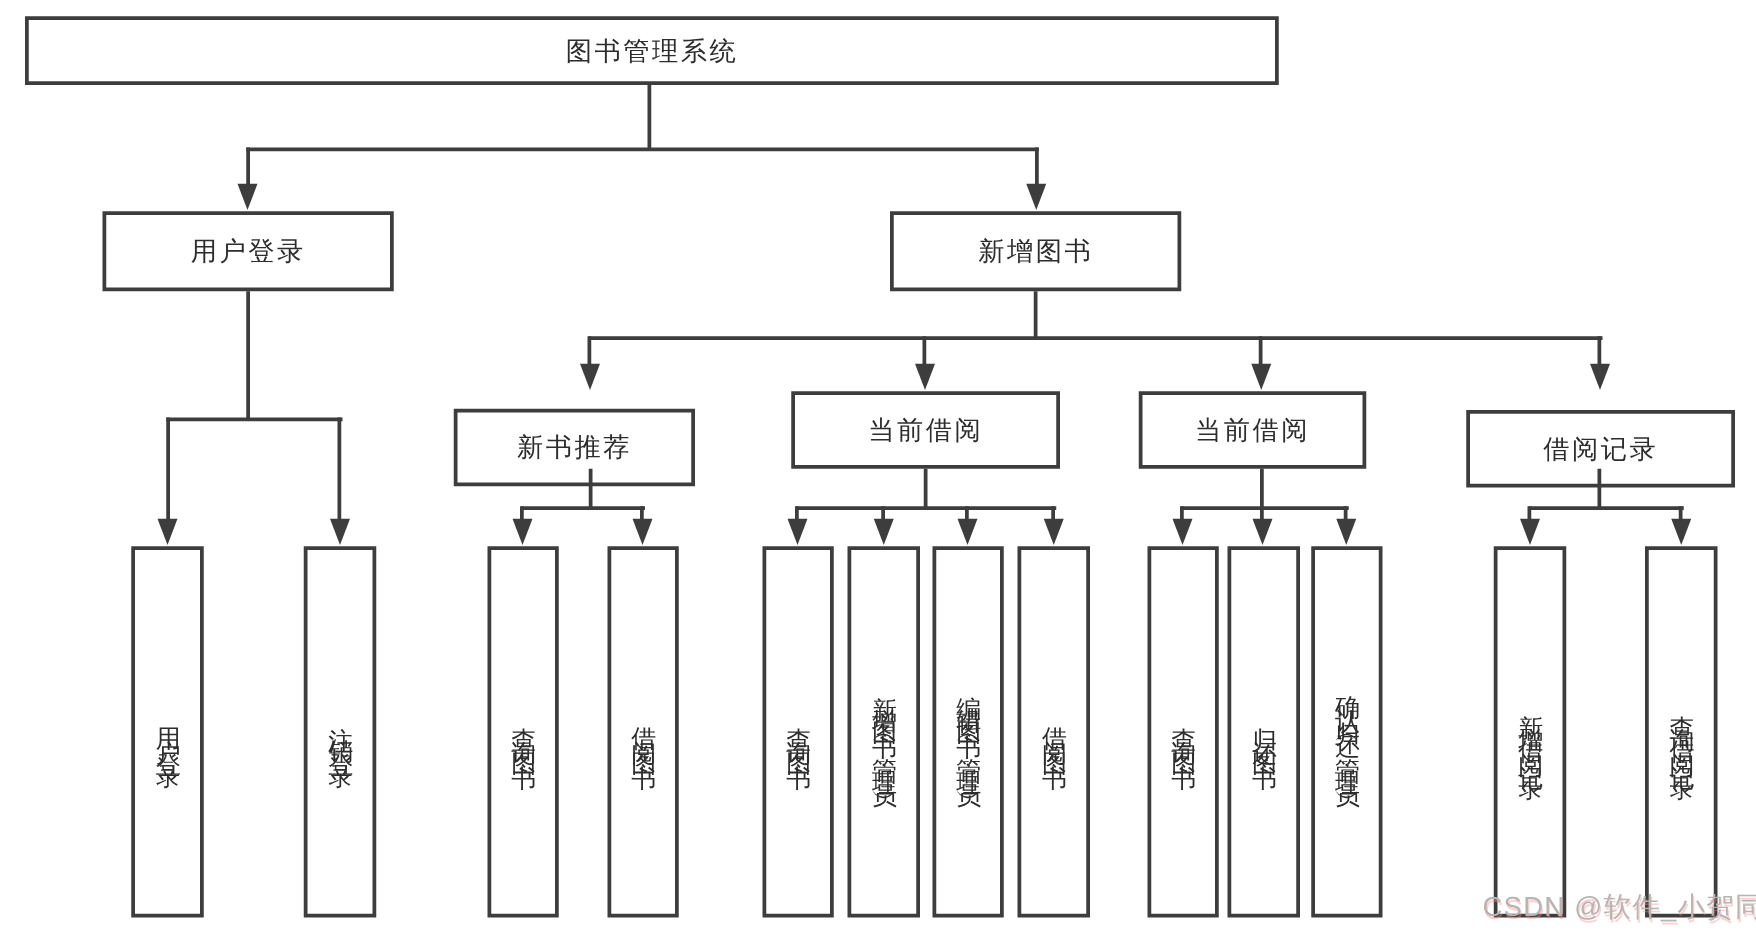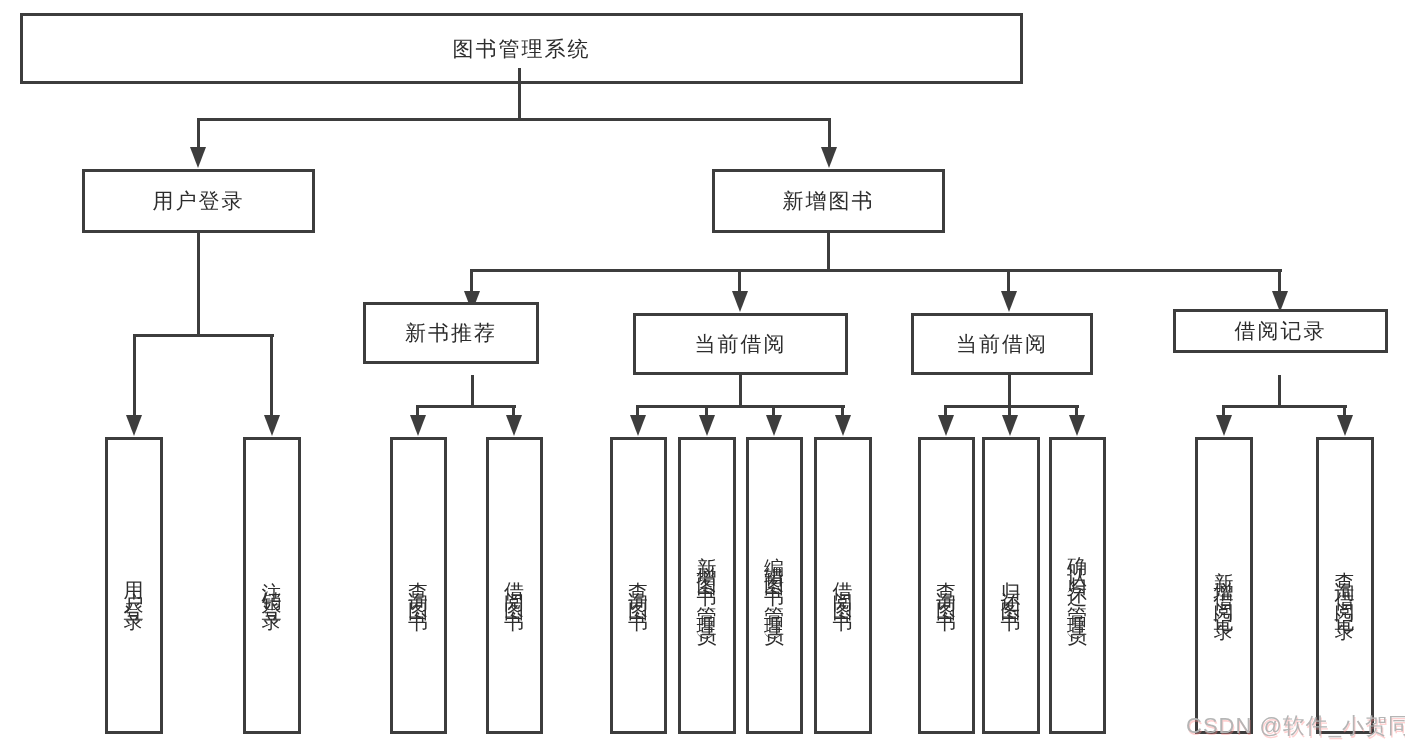--- a/index.html
+++ b/index.html
@@ -51,21 +51,21 @@
     white-space:nowrap;
     z-index:5;
     letter-spacing:1px;
   }
 </style>
 </head>
 <body>
 
 <div id="canvas">
 
-  <div class="box h" style="left:20px;top:13px;width:1003px;height:71px">
+  <div class="box h" style="left:20px;top:13px;width:1003px;height:55px">
     <span>图书管理系统</span>
   </div>
 
   <div class="line" style="left:518px;top:68px;width:3px;height:51px"></div>
   <div class="line" style="left:197px;top:118px;width:634px;height:3px"></div>
   <div class="line" style="left:197px;top:118px;width:3px;height:32px"></div>
   <div class="arrow" style="left:190px;top:147px"></div>
   <div class="line" style="left:828px;top:118px;width:3px;height:32px"></div>
   <div class="arrow" style="left:821px;top:147px"></div>
 
@@ -87,30 +87,30 @@
   <div class="line" style="left:471px;top:269px;width:811px;height:3px"></div>
   <div class="line" style="left:470px;top:269px;width:3px;height:24px"></div>
   <div class="arrow" style="left:464px;top:291px"></div>
   <div class="line" style="left:738px;top:269px;width:3px;height:24px"></div>
   <div class="arrow" style="left:732px;top:291px"></div>
   <div class="line" style="left:1007px;top:269px;width:3px;height:24px"></div>
   <div class="arrow" style="left:1001px;top:291px"></div>
   <div class="line" style="left:1278px;top:269px;width:3px;height:24px"></div>
   <div class="arrow" style="left:1272px;top:291px"></div>
 
-  <div class="box h" style="left:363px;top:302px;width:176px;height:62px">
+  <div class="box h" style="left:363px;top:327px;width:193px;height:62px">
     <span>新书推荐</span>
   </div>
   <div class="box h" style="left:633px;top:313px;width:215px;height:62px">
     <span>当前借阅</span>
   </div>
   <div class="box h" style="left:911px;top:313px;width:182px;height:62px">
     <span>当前借阅</span>
   </div>
-  <div class="box h" style="left:1173px;top:309px;width:215px;height:44px">
+  <div class="box h" style="left:1173px;top:328px;width:215px;height:62px">
     <span>借阅记录</span>
   </div>
 
   <div class="line" style="left:471px;top:375px;width:3px;height:33px"></div>
   <div class="line" style="left:417px;top:405px;width:99px;height:3px"></div>
   <div class="line" style="left:416px;top:405px;width:3px;height:12px"></div>
   <div class="arrow" style="left:410px;top:415px"></div>
   <div class="line" style="left:512px;top:405px;width:3px;height:12px"></div>
   <div class="arrow" style="left:506px;top:415px"></div>
 

